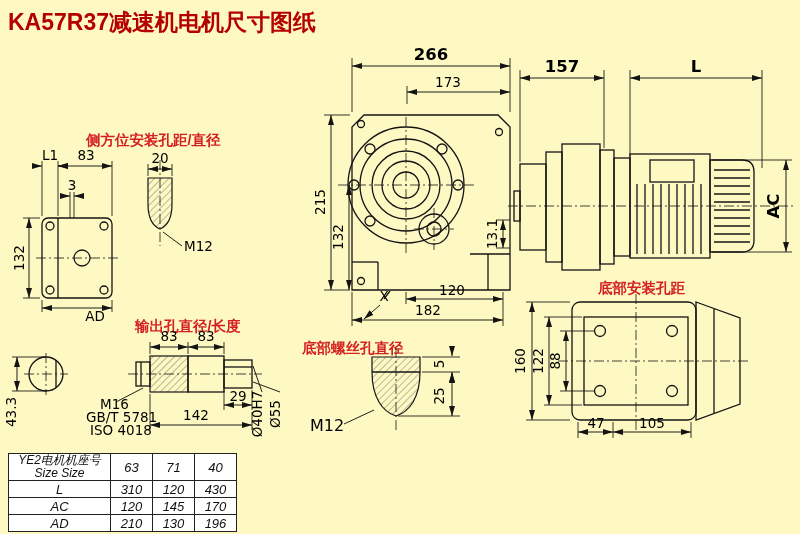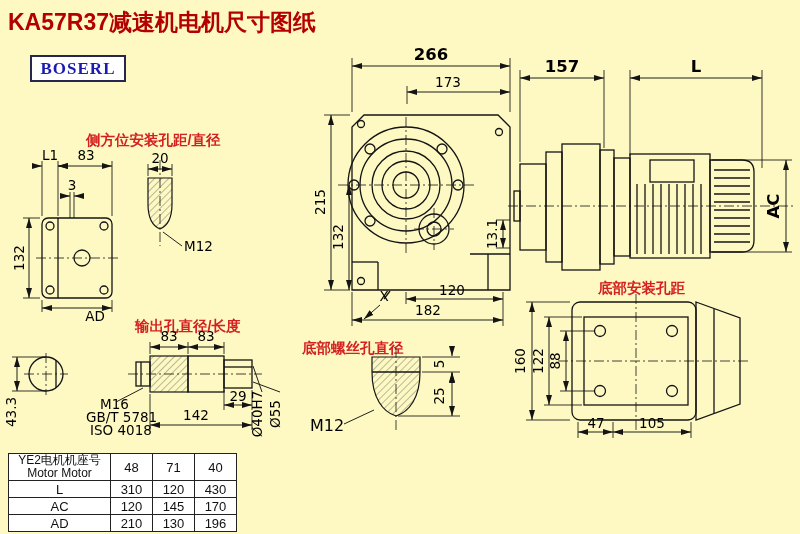--- a/index.html
+++ b/index.html
@@ -14,31 +14,30 @@
   .olh { stroke:#141414; stroke-width:1.2; }
   .cl  { fill:none; stroke:#141414; stroke-width:0.8; stroke-dasharray:10 3 2 3; }
   .ext { fill:none; stroke:#141414; stroke-width:0.85; }
   .dl  { fill:none; stroke:#141414; stroke-width:0.95; }
   .hl  { stroke:#555; stroke-width:0.8; }
   text.dim  { font-size:13.5px; fill:#000; font-family:"DejaVu Sans",sans-serif; }
   text.dimL { font-size:16.5px; font-weight:bold; fill:#000; font-family:"DejaVu Sans",sans-serif; }
   text.dimM { font-size:16px; fill:#000; font-family:"DejaVu Sans",sans-serif; }
   text.red  { font-size:14.5px; font-weight:bold; fill:var(--label,#d42020); font-family:"Liberation Sans",sans-serif; }
   .size-table { position:absolute; left:8px; top:453px; border-collapse:collapse; font-size:13px; background:#fff; }
-  .size-table td, .size-table th { border:1px solid #222; text-align:center; padding:0 4px; height:17px; min-width:42px; font-weight:normal; }
+  .size-table td, .size-table th { border:1px solid #222; text-align:center; padding:0 4px; height:17px; min-width:42px; font-weight:normal;font-style:italic; }
   .size-table th.lbl { width:102px; font-size:12px; line-height:13px; }
   .size-table td.lbl { width:102px; }
 </style>
 </head>
 <body>
 
 <div class="stage">
 
   <h1 class="title">KA57R37减速机电机尺寸图纸</h1>
-  <div class="logo">BOSERL</div>
 
   <svg class="drawing" width="800" height="534" viewBox="0 0 800 534">
     <defs>
       <marker id="arr" viewBox="0 0 10 7" refX="10" refY="3.5" markerWidth="10" markerHeight="7" markerUnits="userSpaceOnUse" orient="auto-start-reverse">
         <path d="M0,0.5 L10,3.5 L0,6.5 Z" fill="#141414"></path>
       </marker>
       <pattern id="hatch" width="5" height="5" patternUnits="userSpaceOnUse" patternTransform="rotate(45)">
         <line class="hl" x1="0" y1="0" x2="0" y2="5"></line>
       </pattern>
     </defs>
@@ -319,23 +318,23 @@
       <text class="dim" x="596" y="428" text-anchor="middle">47</text>
       <text class="dim" x="652" y="428" text-anchor="middle">105</text>
     </g>
   </svg>
 
   <table class="size-table">
     <tbody>
       <tr>
         <th class="lbl">
           <div>YE2电机机座号</div>
-          <div>Motor Motor</div>
+          <div>Size Size</div>
         </th>
-        <td>48</td>
+        <td>63</td>
         <td>71</td>
         <td>40</td>
       </tr>
       <tr>
         <td class="lbl">L</td>
         <td>310</td>
         <td>120</td>
         <td>430</td>
       </tr>
       <tr>

